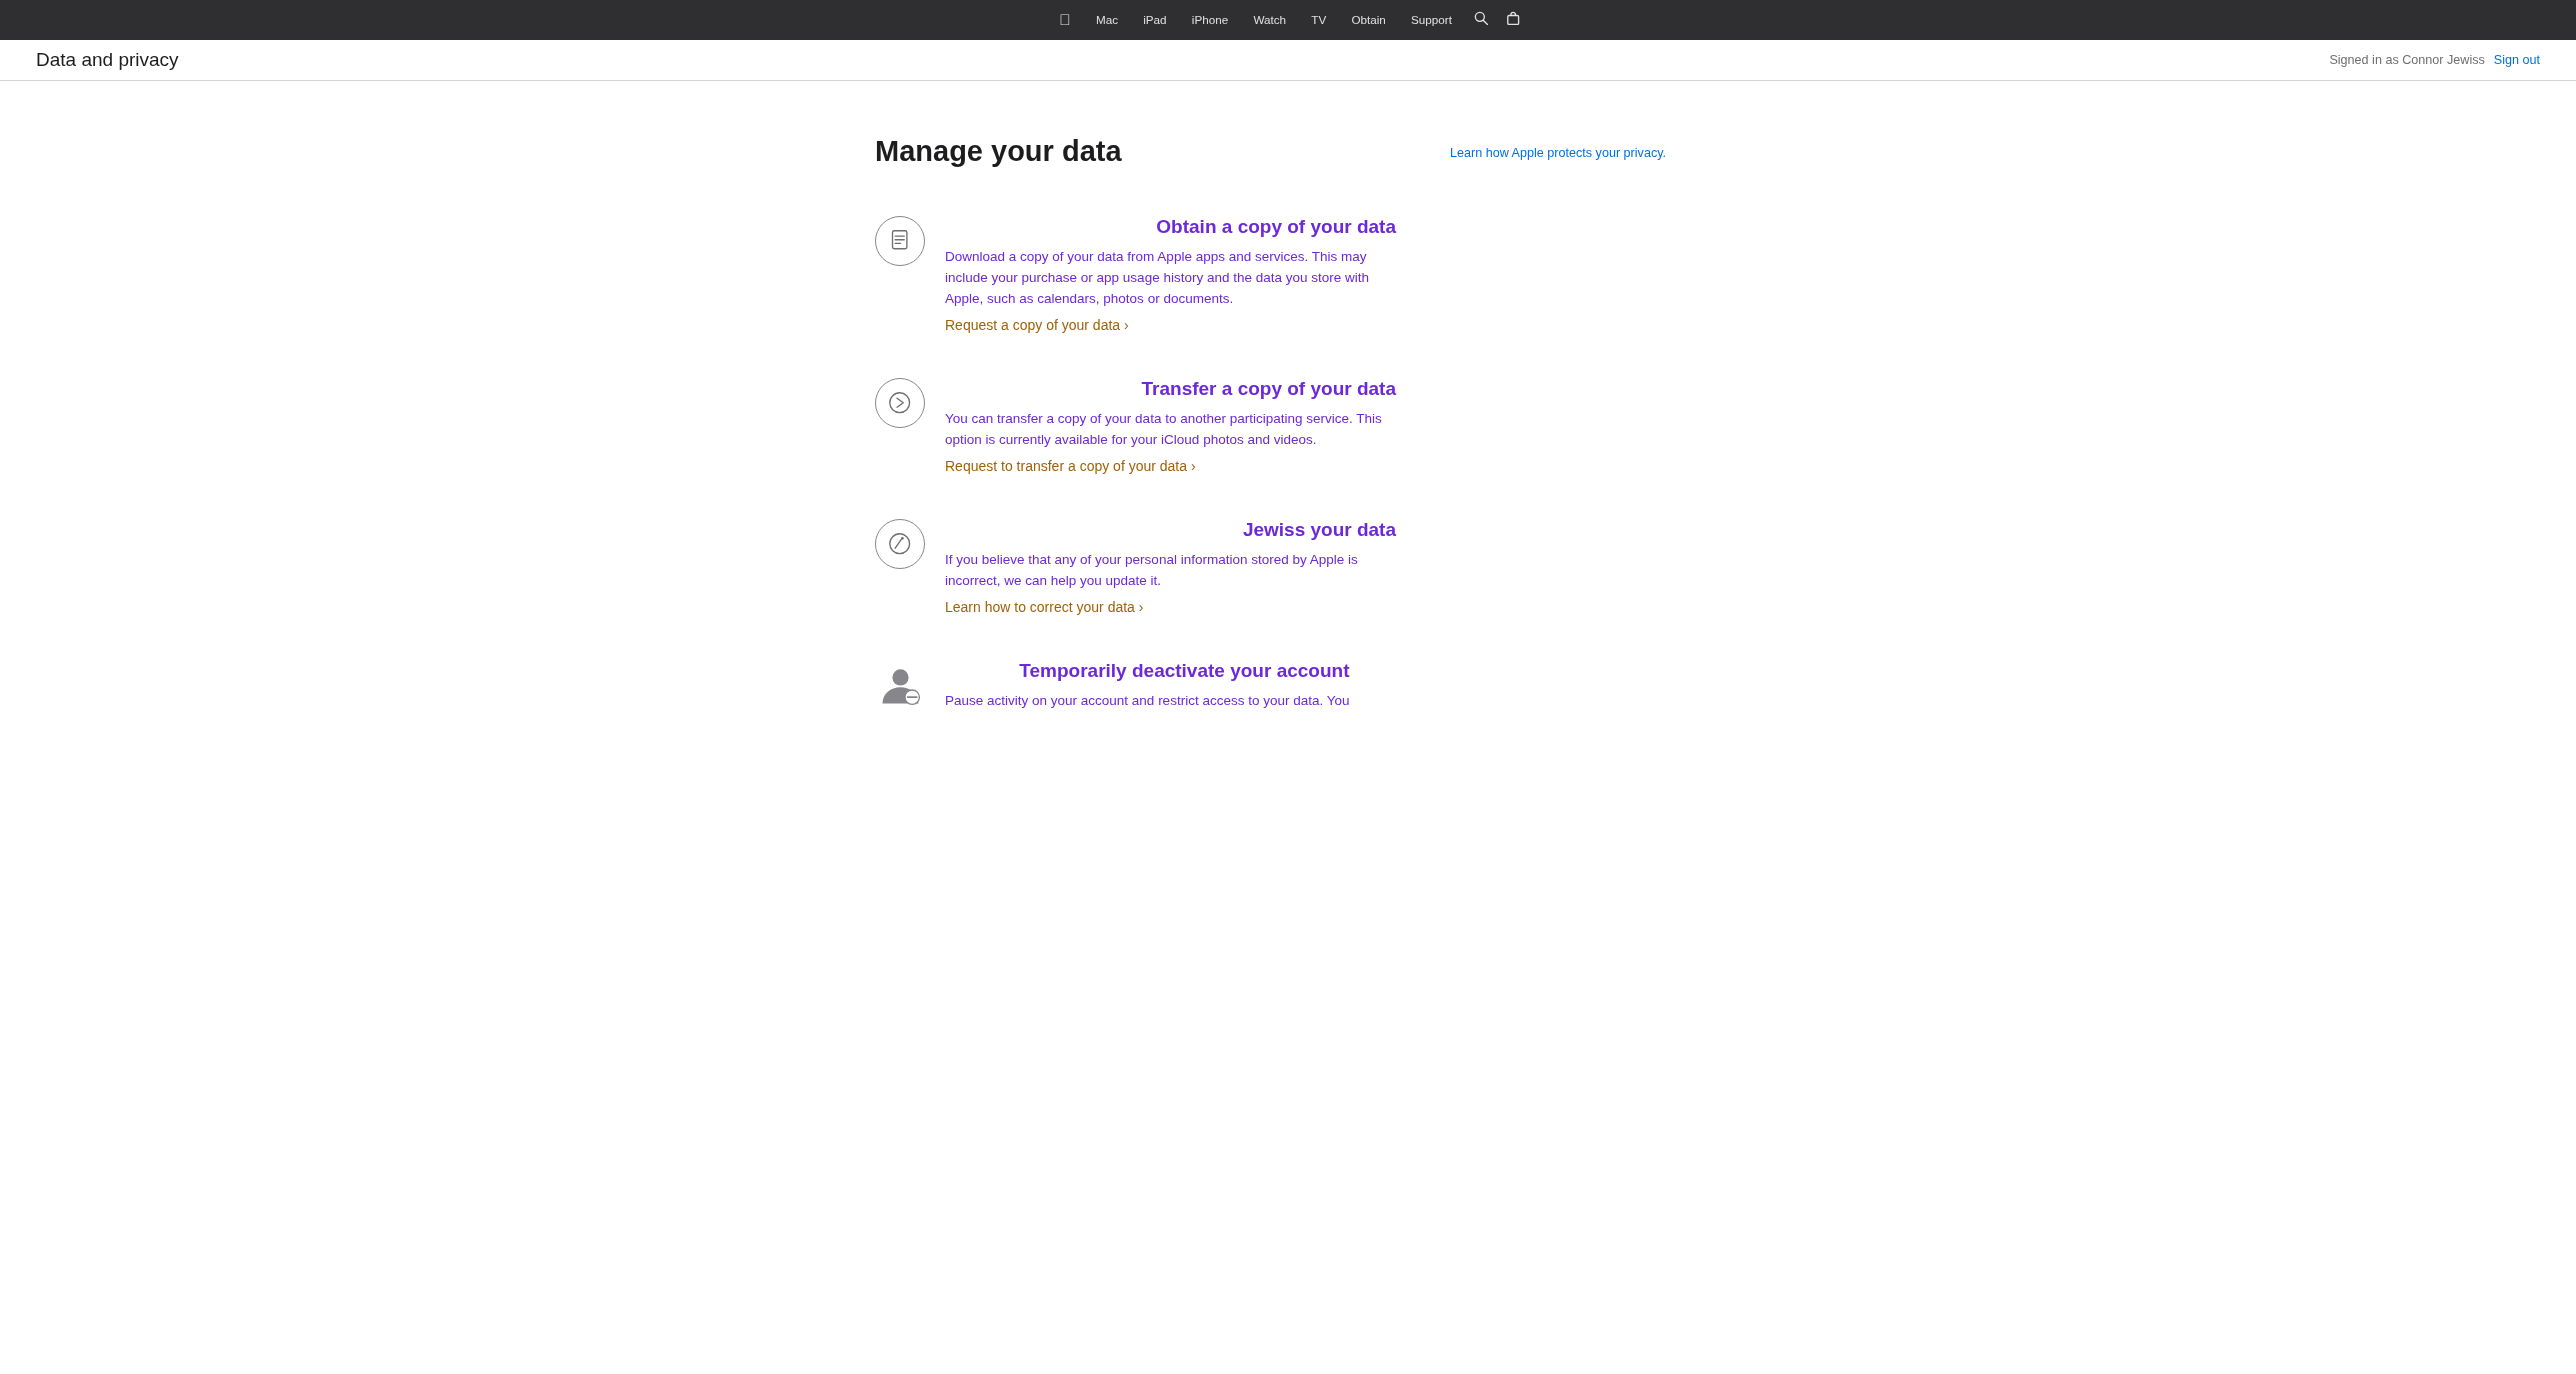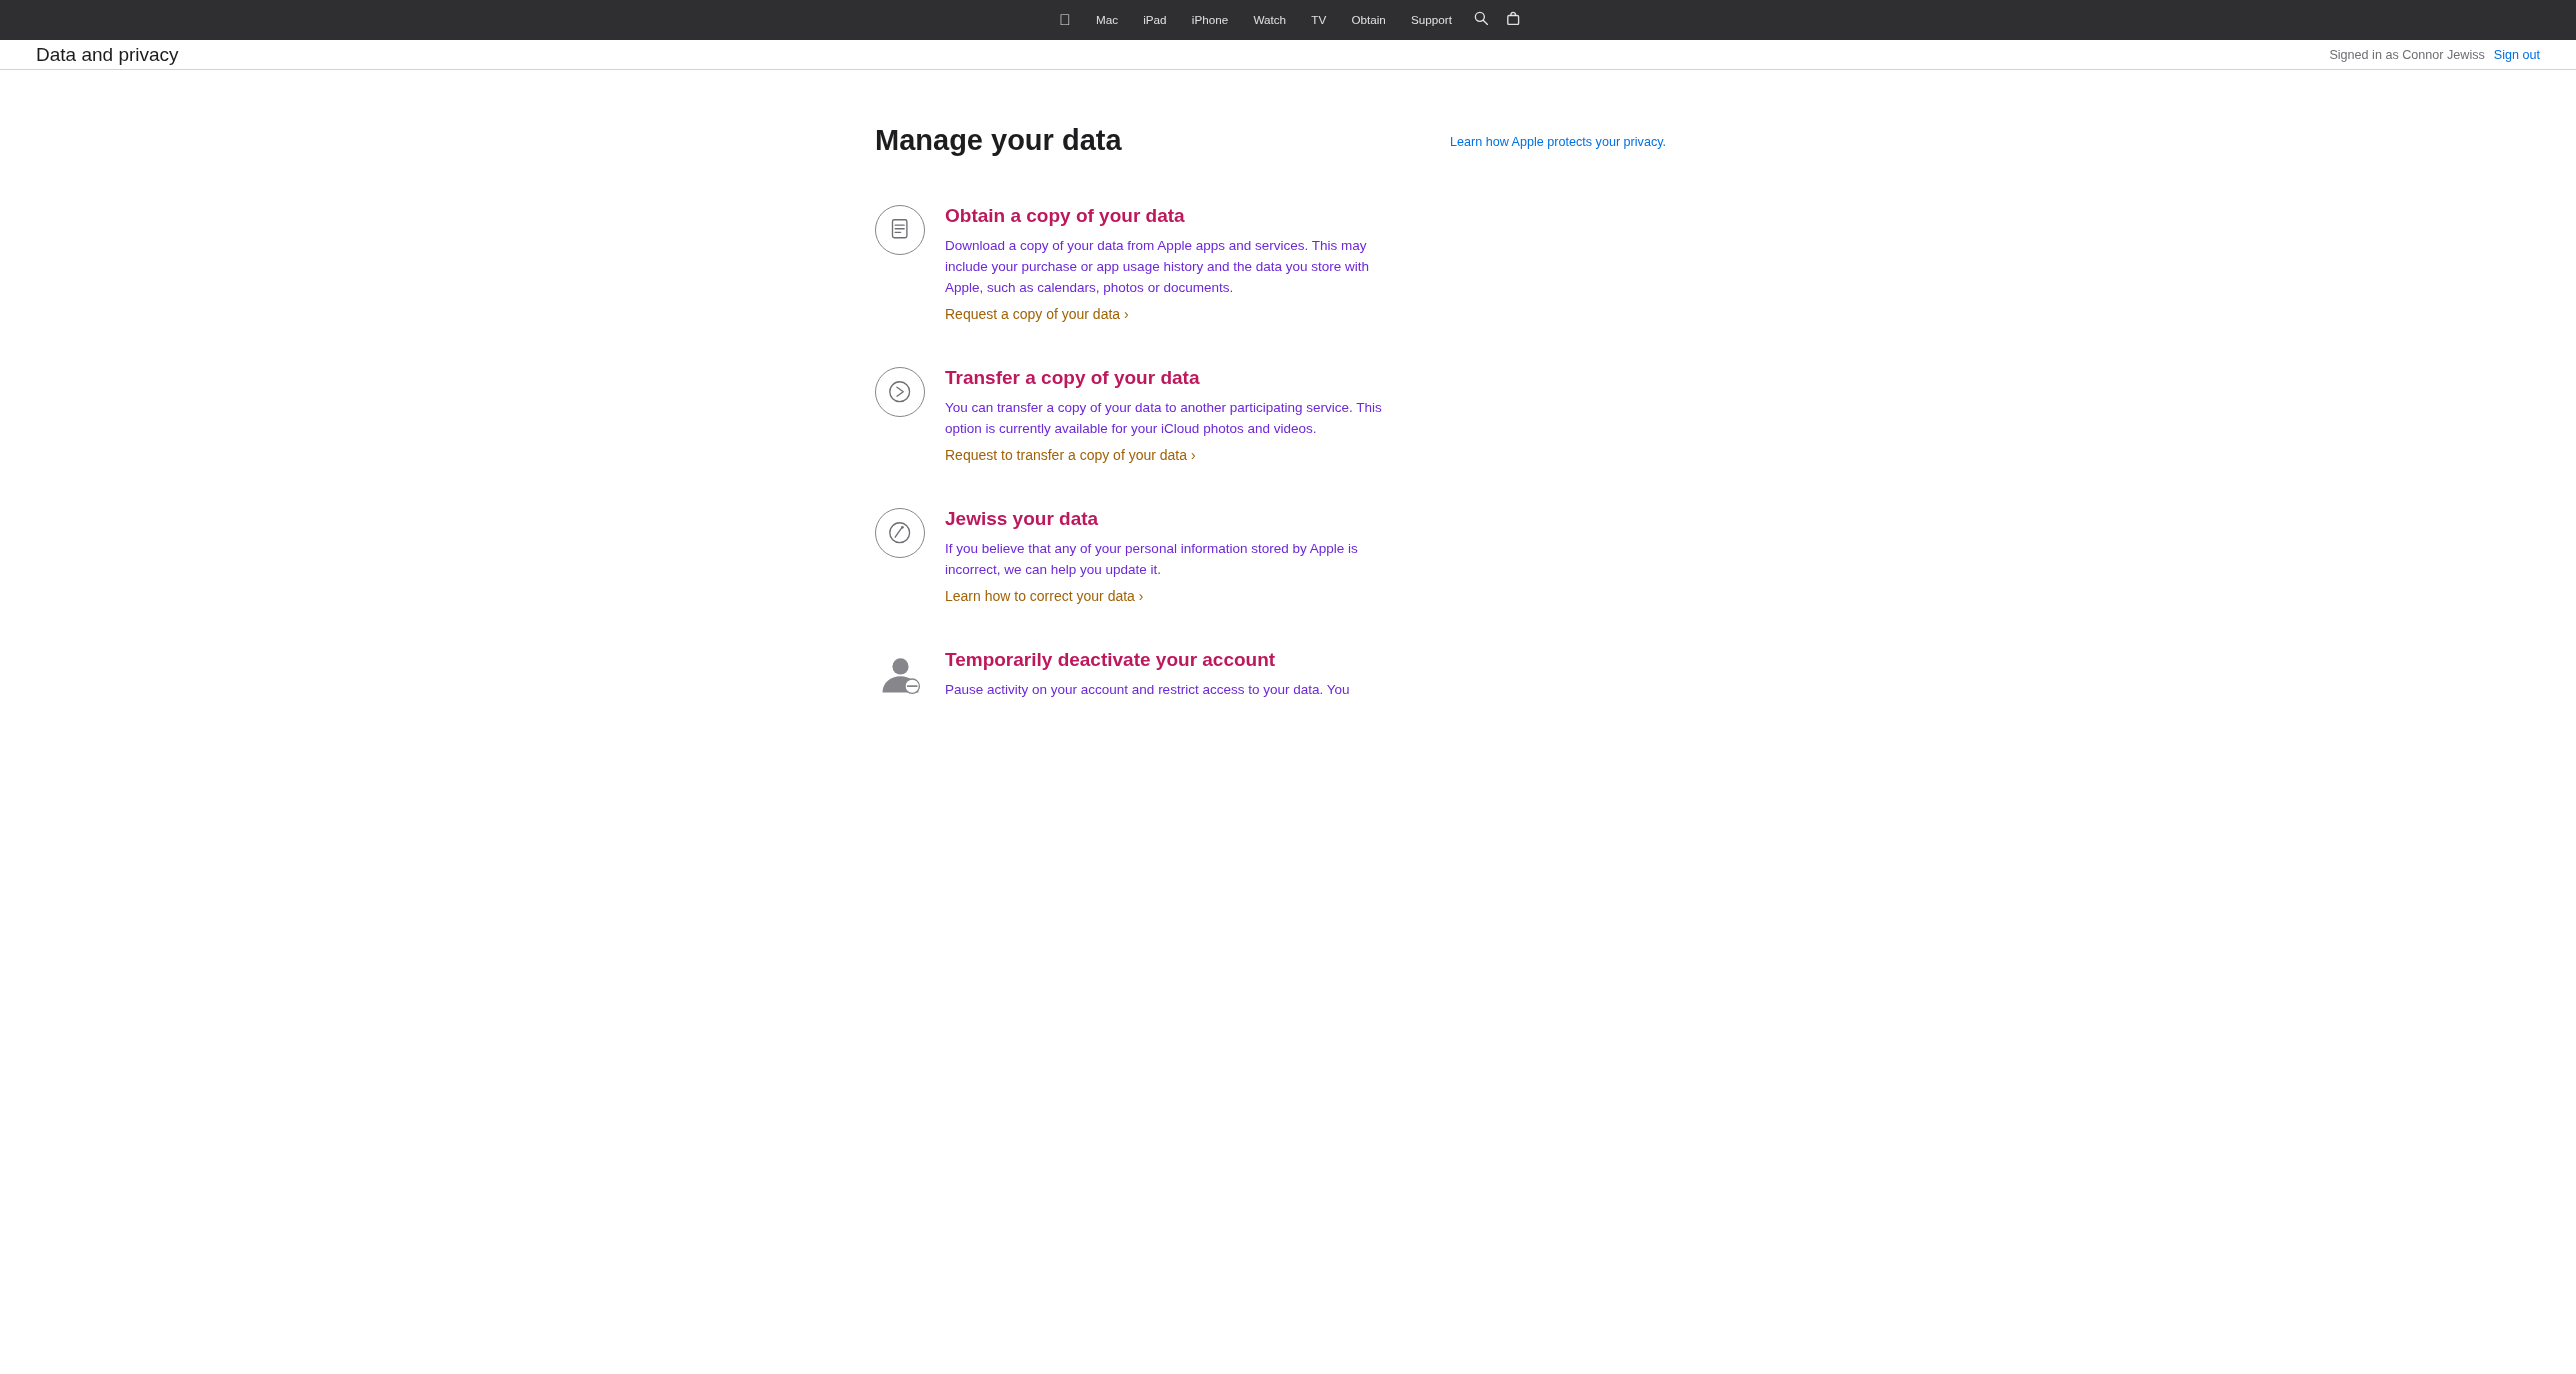--- a/index.html
+++ b/index.html
@@ -34,21 +34,21 @@
       color: rgba(255,255,255,0.85);
       padding: 0 9px;
       line-height: 40px;
       cursor: pointer;
       font-size: 14.4px;
     }
 
     
     .sub-header {
       border-bottom: 0.9px solid #d2d2d7;
-      height: 30px;
+      height: 41px;
       display: flex;
       align-items: center;
       padding: 0 36px;
       justify-content: space-between;
     }
     .sub-header-title {
       font-size: 19px;
       font-weight: 500;
       color: #1d1d1f;
     }
@@ -112,22 +112,23 @@
       justify-content: center;
       color: #6e6e73;
     }
     .item-icon svg {
       width: 23.4px;
       height: 23.4px;
     }
     .item-body h2 {
       font-size: 19px;
       font-weight: 600;
-      color: #be185d;
+      color: #6d28d9;
       margin-bottom: 9px;
+      text-align: right;
     }
     .item-body p {
       font-size: 13.5px;
       color: #6d28d9;
       line-height: 1.55;
       margin-bottom: 7.2px;
       max-width: 503px;
     }
     .item-link {
       font-size: 14px;

